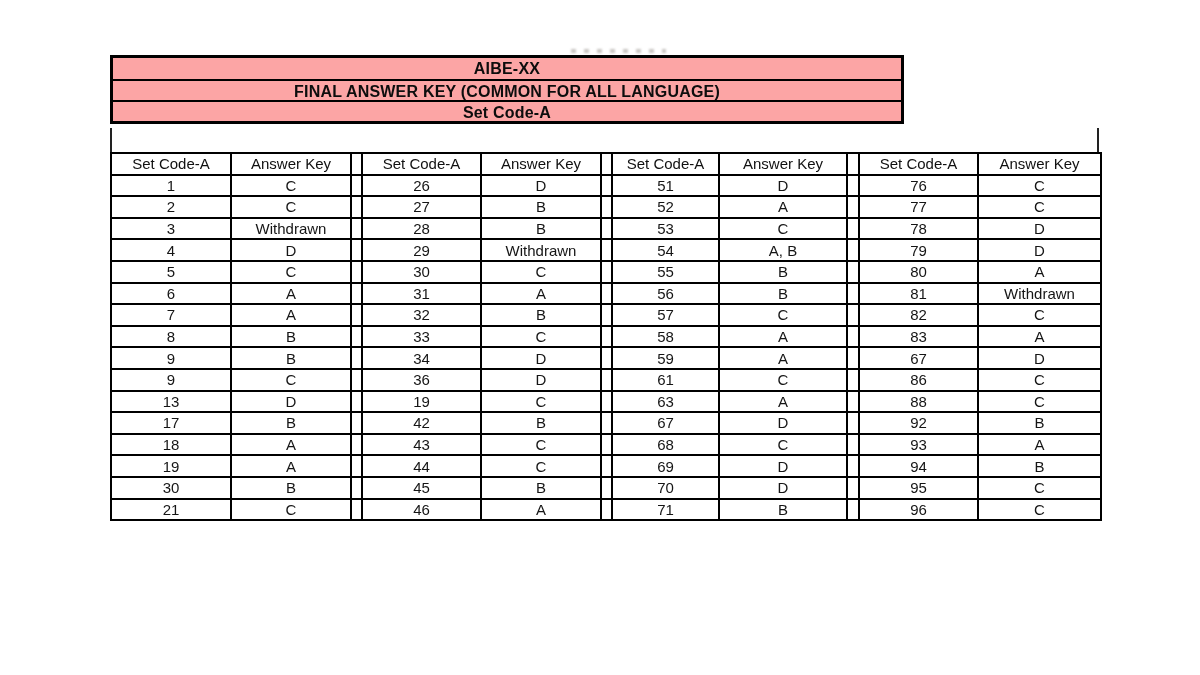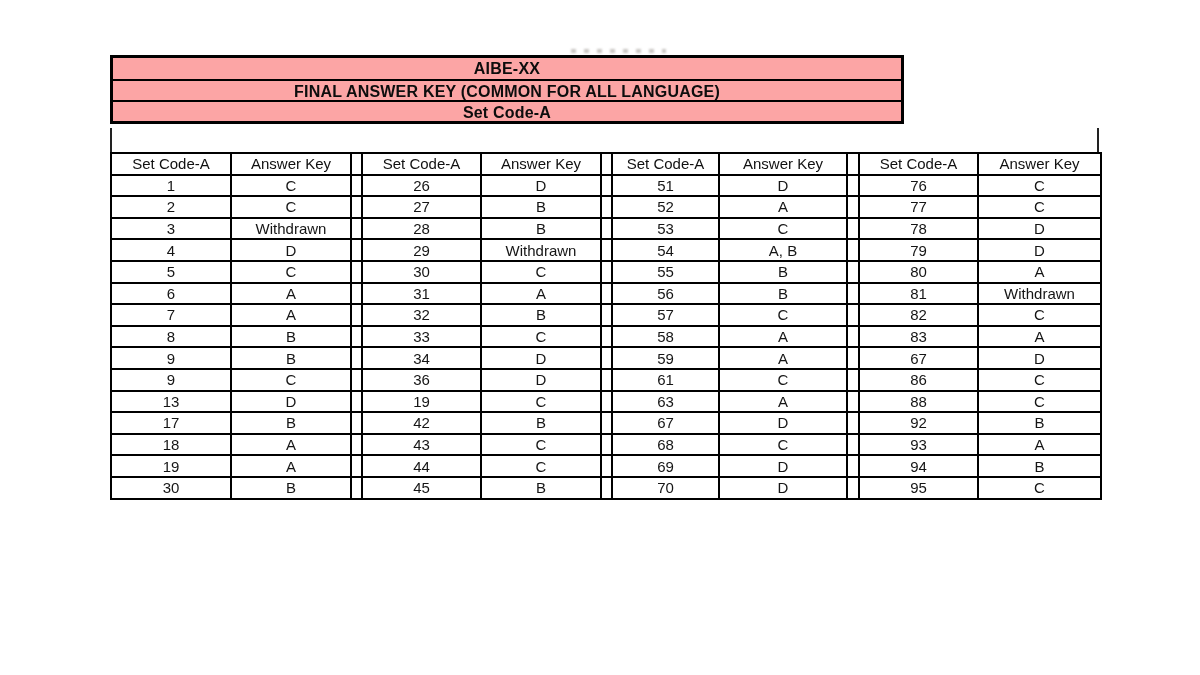--- a/index.html
+++ b/index.html
@@ -319,14 +319,27 @@
         <td class="sep"></td>
         <td>45</td>
         <td>B</td>
         <td class="sep"></td>
         <td>70</td>
         <td>D</td>
         <td class="sep"></td>
         <td>95</td>
         <td>C</td>
       </tr>
+      <tr>
+        <td>21</td>
+        <td>C</td>
+        <td class="sep"></td>
+        <td>46</td>
+        <td>A</td>
+        <td class="sep"></td>
+        <td>71</td>
+        <td>B</td>
+        <td class="sep"></td>
+        <td>96</td>
+        <td>C</td>
+      </tr>
     </tbody>
 </table>
 
 </body></html>

